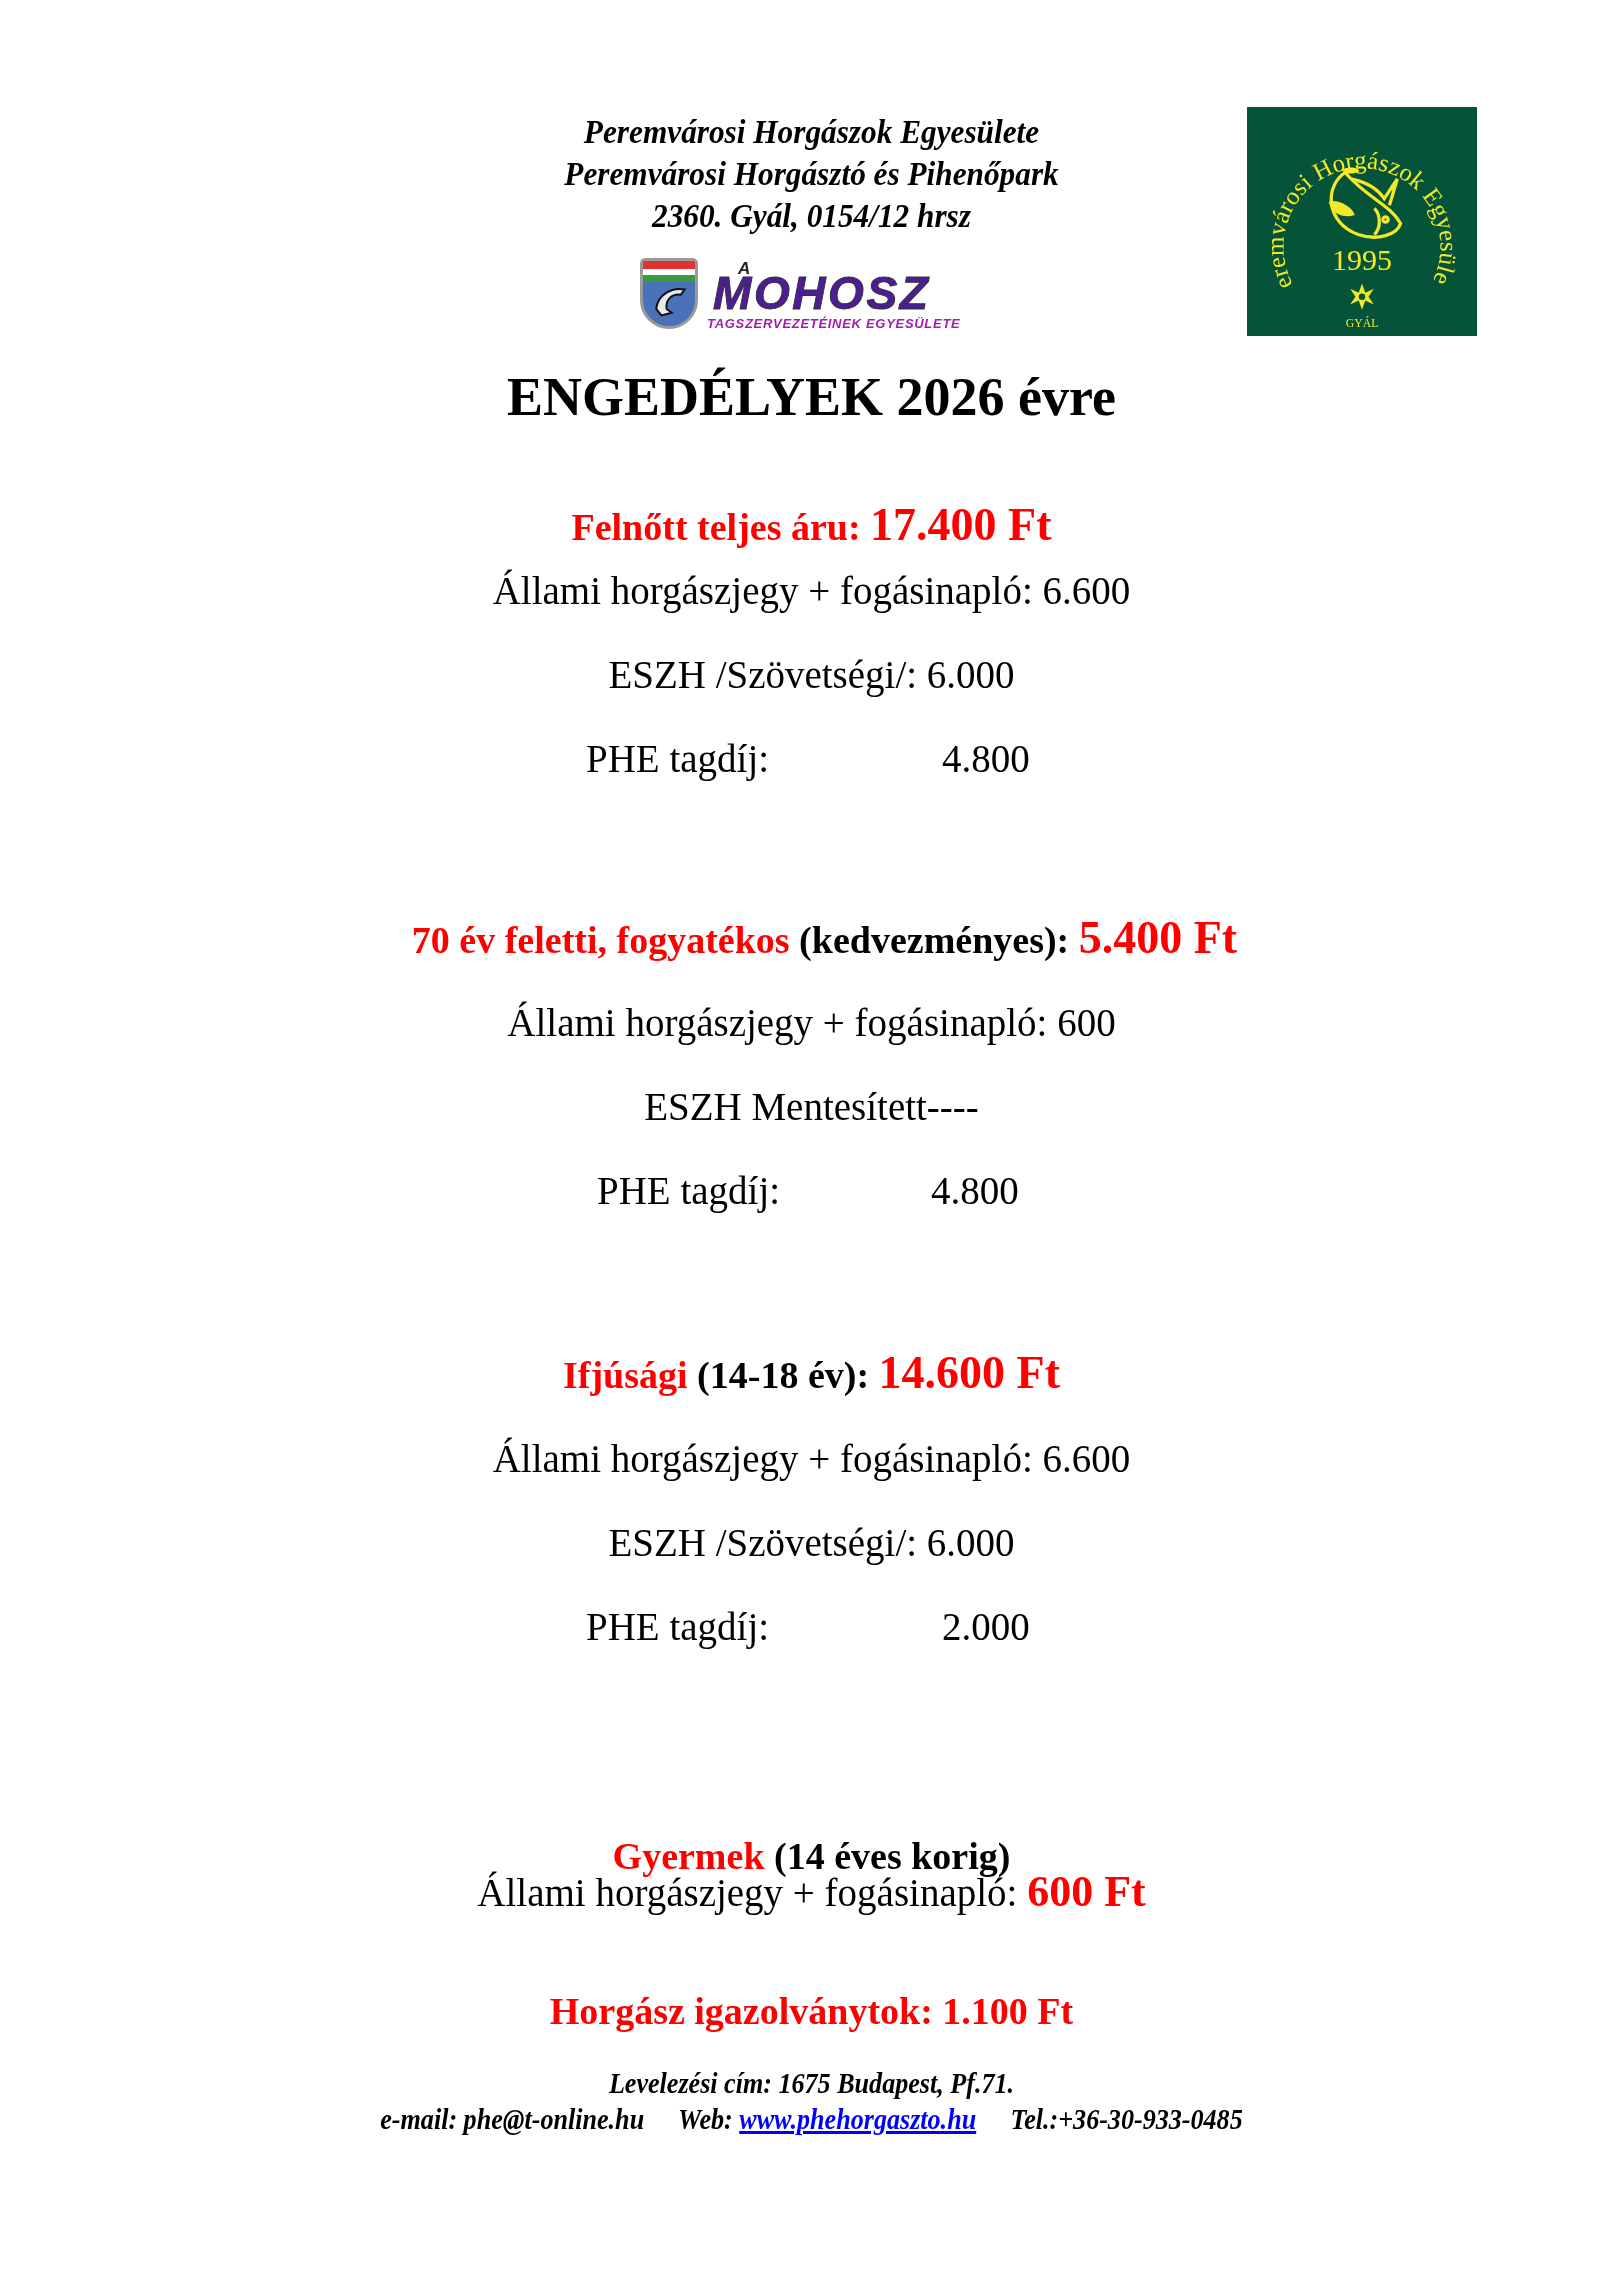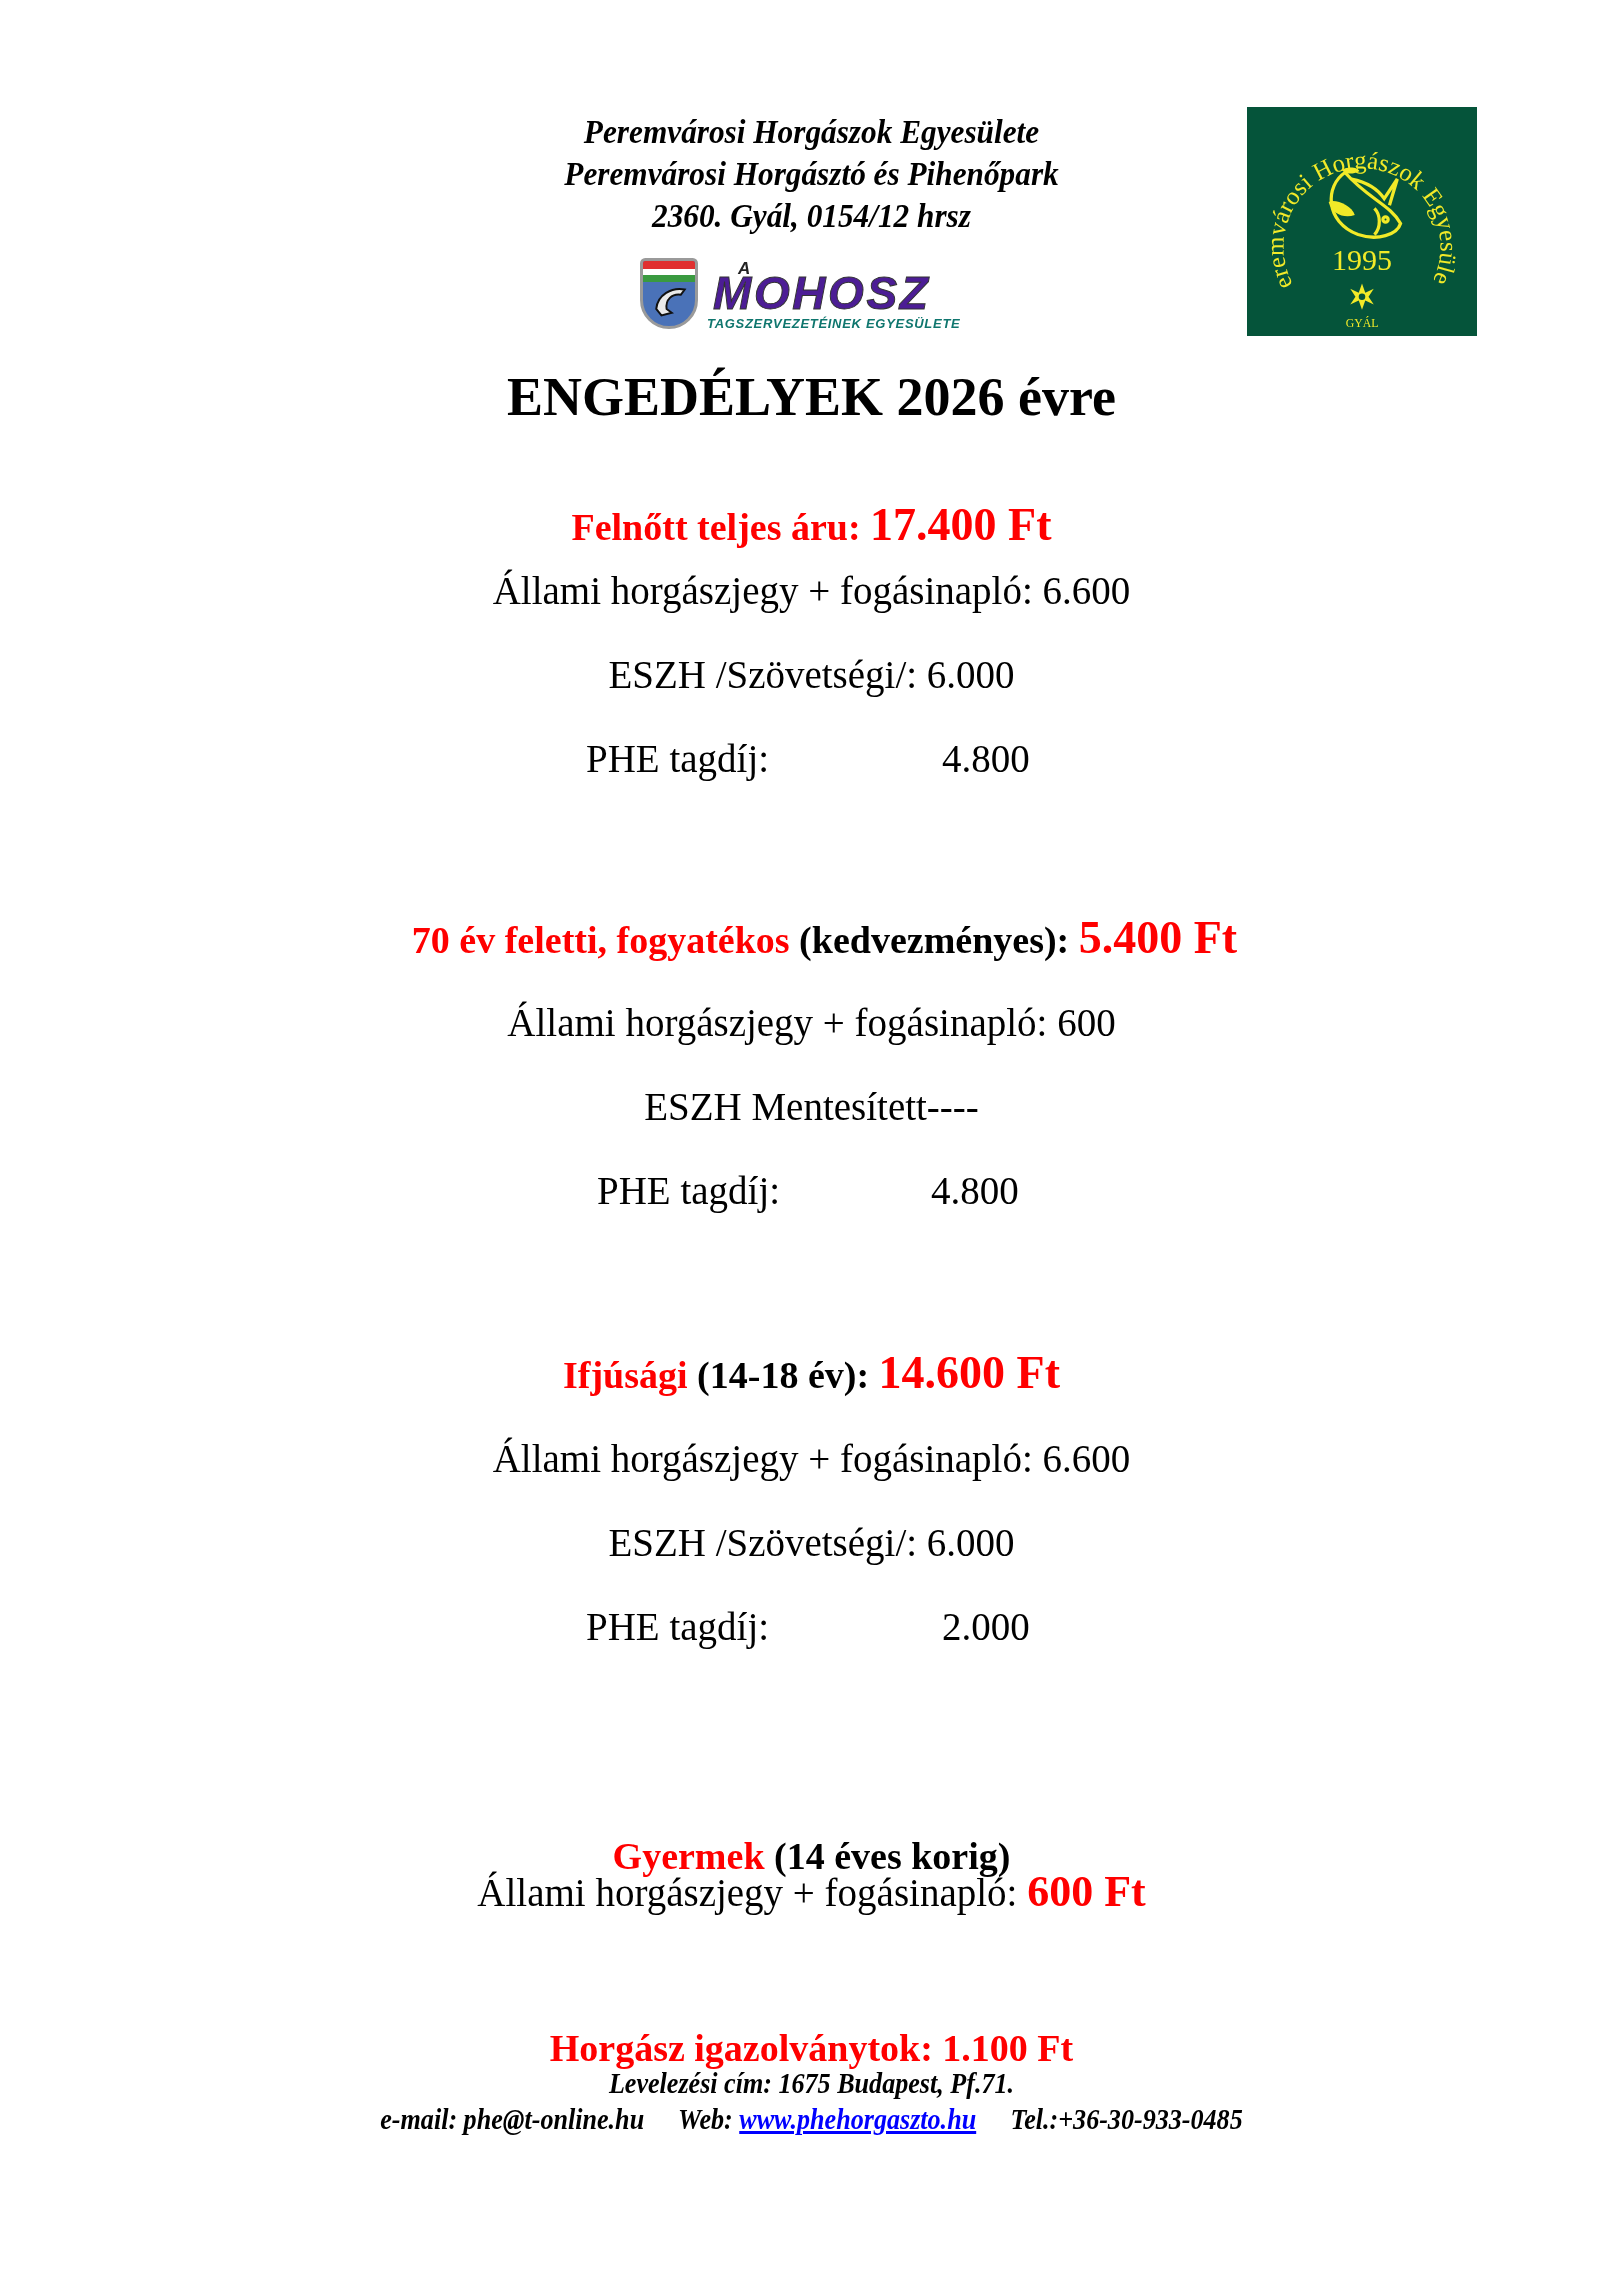--- a/index.html
+++ b/index.html
@@ -38,21 +38,21 @@
   .shield .w { position: absolute; left: 0; top: 7.9px; width: 100%; height: 6.5px; background: #ffffff; }
   .shield .g { position: absolute; left: 0; top: 14.4px; width: 100%; height: 6.5px; background: #3a9a40; }
   .shield .fish { position: absolute; left: 9.2px; top: 22px; width: 37px; height: 35px; }
   .mohosz .a { position: absolute; left: 98px; top: 1.3px; font: italic 900 17px "Liberation Sans", sans-serif; color: #222; }
   .mohosz .word {
     position: absolute; left: 73px; top: 11.8px; font: italic 900 46px/46px "Liberation Sans", sans-serif;
     color: #4c1d95; letter-spacing: 2.6px; -webkit-text-stroke: 1px #333;
   }
   .mohosz .sub {
     position: absolute; left: 67px; top: 58px; font: italic 900 13px "Liberation Sans", sans-serif;
-    color: #0f766e; letter-spacing: 0.7px; white-space: nowrap;
+    color: #a21caf; letter-spacing: 0.7px; white-space: nowrap;
   }
 
   
   .club { left: 1247px; top: 107px; width: 230px; height: 229px; background: #05543a; }
   .club svg { width: 100%; height: 100%; }
 </style>
 </head>
 <body>
 
 <div class="abs center" style="top:111px;">
@@ -137,21 +137,21 @@
 
 <div class="abs center sec" style="top:1834px;">
   <span class="red">Gyermek</span>
   <span>(14 éves korig)</span>
 </div>
 <div class="abs center line" style="top:1866px;">
   <span>Állami horgászjegy + fogásinapló:</span>
   <span class="red" style="font-weight:bold; font-size:44px;">600 Ft</span>
 </div>
 
-<div class="abs center sec red" style="top:1989px;margin-top:37px;">Horgász igazolványtok: 1.100 Ft</div>
+<div class="abs center sec red" style="top:1989px;">Horgász igazolványtok: 1.100 Ft</div>
 
 <div class="abs center footer" style="top:2067px;">Levelezési cím: 1675 Budapest, Pf.71.</div>
 <div class="abs center footer" style="top:2103px;">
   <span>e-mail: phe@t-online.hu</span><span class="gap"></span>
   <span>Web:</span>
   <a>www.phehorgaszto.hu</a><span class="gap"></span>
   <span>Tel.:+36-30-933-0485</span>
 </div>
 
 

